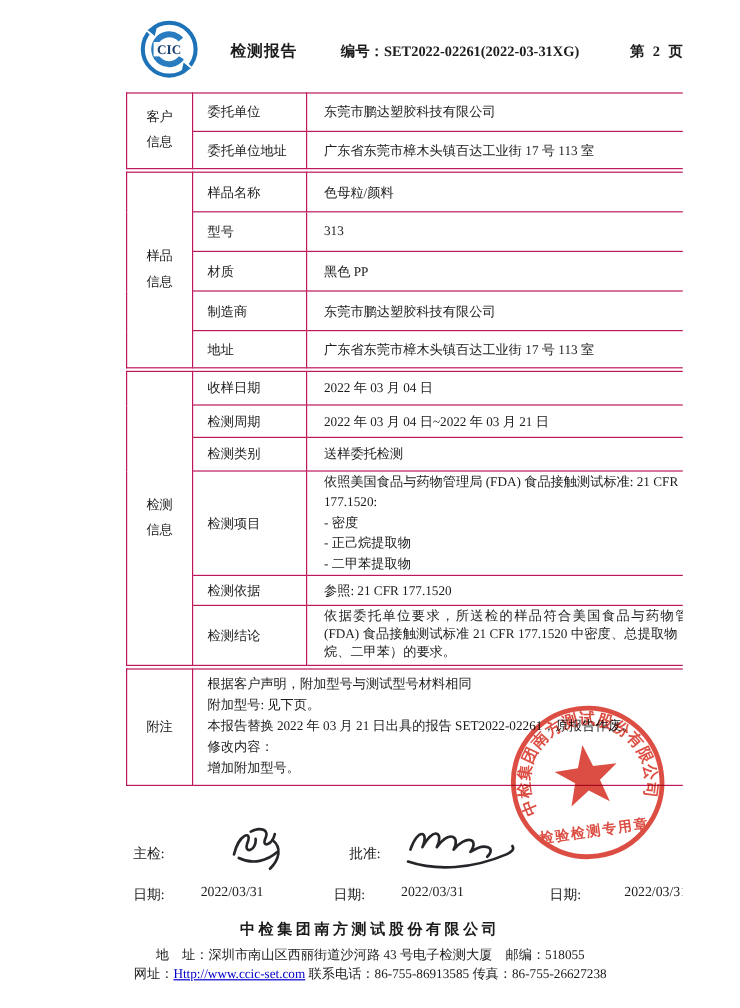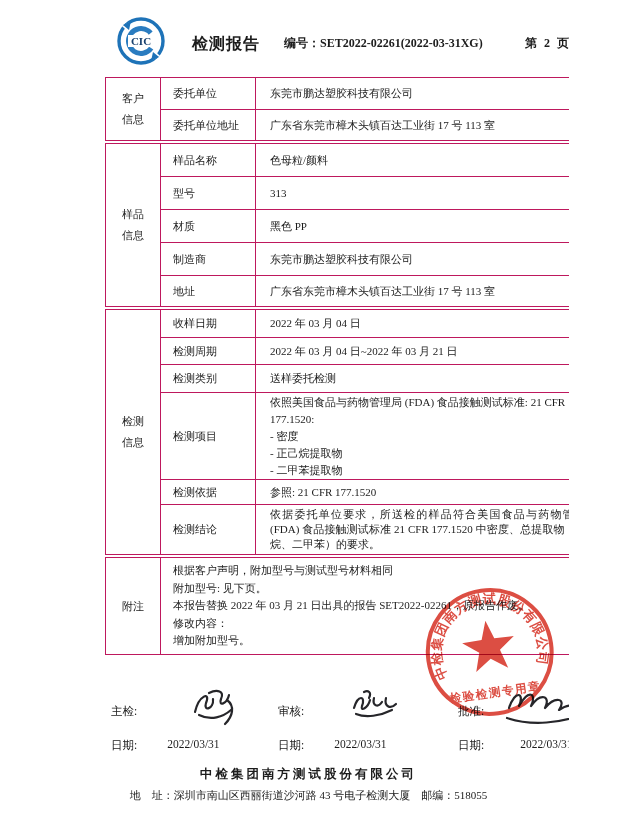--- a/index.html
+++ b/index.html
@@ -6,21 +6,21 @@
   html,body { background:#ffffff; }
   .page {
     position:relative; width:521px; height:840px; margin:0 auto;
     background:#ffffff; overflow:hidden;
     font-family:"Liberation Serif","DejaVu Serif",serif;
     color:#1c1c1c; font-size:11px;
   }
 
   
   .logo { position:absolute; left:62px; top:14px; width:62px; height:54px; }
-  .hdr-title { position:absolute; left:144px; top:34px; font-size:16px; font-weight:bold; letter-spacing:1px; }
+  .hdr-title { position:absolute; left:144px; top:34px; font-size:13px; font-weight:bold; letter-spacing:1px; }
   .hdr-no { position:absolute; left:236px; top:35px; font-size:12px; font-weight:bold; }
   .hdr-page { position:absolute; left:477px; top:35px; font-size:12px; font-weight:bold; letter-spacing:2px; white-space:nowrap; }
 
   
   .tbl-wrap { position:absolute; left:57px; top:77px; width:501px; }
   table.sec { width:501px; border-collapse:collapse; table-layout:fixed; margin-bottom:2px; }
   table.sec td { border:1px solid #be185d; vertical-align:middle; }
   table.sec { border:1px solid #8a8a8a; }
   col.c1 { width:55px; } col.c2 { width:95px; } col.c3 { width:351px; }
   td.grp { text-align:center; }
@@ -189,28 +189,20 @@
   <div class="signoff">
     <div class="sig-row">
       <div class="sig-cell c1">
         <span class="role">主检:</span>
         <svg class="scribble" style="left:78px; top:2px;" width="82" height="46" viewBox="0 0 82 46">
           <path d="M12 30 C16 13 28 9 23 21 C20 30 31 27 30 17 M26 11 C34 7 42 9 38 17 C35 25 44 22 46 13"></path>
           <path d="M44 18 C52 24 50 34 42 42"></path>
           <path d="M16 33 C28 39 40 35 48 28"></path>
         </svg>
       </div>
-      <div class="sig-cell c2">
-        <span class="role">审核:</span>
-        <svg class="scribble" style="left:70px; top:6px;" width="68" height="40" viewBox="0 0 68 40">
-          <path d="M12 22 C16 8 24 10 20 20 C18 26 26 22 28 14"></path>
-          <path d="M22 6 C26 4 30 6 27 12 M32 12 C30 20 36 22 40 16 M44 12 C42 20 48 24 54 18"></path>
-          <path d="M14 28 C24 32 38 30 50 24"></path>
-        </svg>
-      </div>
       <div class="sig-cell c3">
         <span class="role">批准:</span>
         <svg class="scribble" style="left:62px; top:0px;" width="102" height="50" viewBox="0 0 102 50">
           <path d="M8 28 C14 10 24 12 18 26 C28 8 36 14 30 26 C40 12 50 16 44 28 C54 16 66 18 58 30 C70 22 80 26 72 34"></path>
           <path d="M6 38 C30 46 60 44 88 32 C92 30 95 28 93 25"></path>
         </svg>
       </div>
     </div>
     <div class="date-row">
       <div class="date-cell c1">
@@ -235,14 +227,18 @@
     <circle cx="70" cy="68" r="61" fill="none" stroke="#d93f33" stroke-width="4"></circle>
     <polygon points="70,37 76.3,55.3 95.7,55.7 80.3,67.3 85.9,85.8 70,74.8 54.1,85.8 59.7,67.3 44.3,55.7 63.7,55.3" fill="#d93f33"></polygon>
     <text font-size="13" font-weight="bold" fill="#d93f33" letter-spacing="0.5" font-family="Liberation Serif, DejaVu Serif, serif">
       <textPath href="#arcA" startOffset="50%" text-anchor="middle">中检集团南方测试股份有限公司</textPath>
     </text>
     <text x="70" y="112" text-anchor="middle" font-size="11.5" font-weight="bold" fill="#d93f33" letter-spacing="1.5" font-family="Liberation Serif, DejaVu Serif, serif">检验检测专用章</text>
   </svg>
 
   <div class="foot-company">中检集团南方测试股份有限公司</div>
   <div class="foot-addr">地　址：深圳市南山区西丽街道沙河路 43 号电子检测大厦　邮编：518055</div>
+  <div class="foot-web">
+    <span>网址：</span><a class="weblink" href="#">Http://www.ccic-set.com</a>
+    <span>联系电话：86-755-86913585 传真：86-755-26627238</span>
+  </div>
 
 </div>
 
 </body></html>

